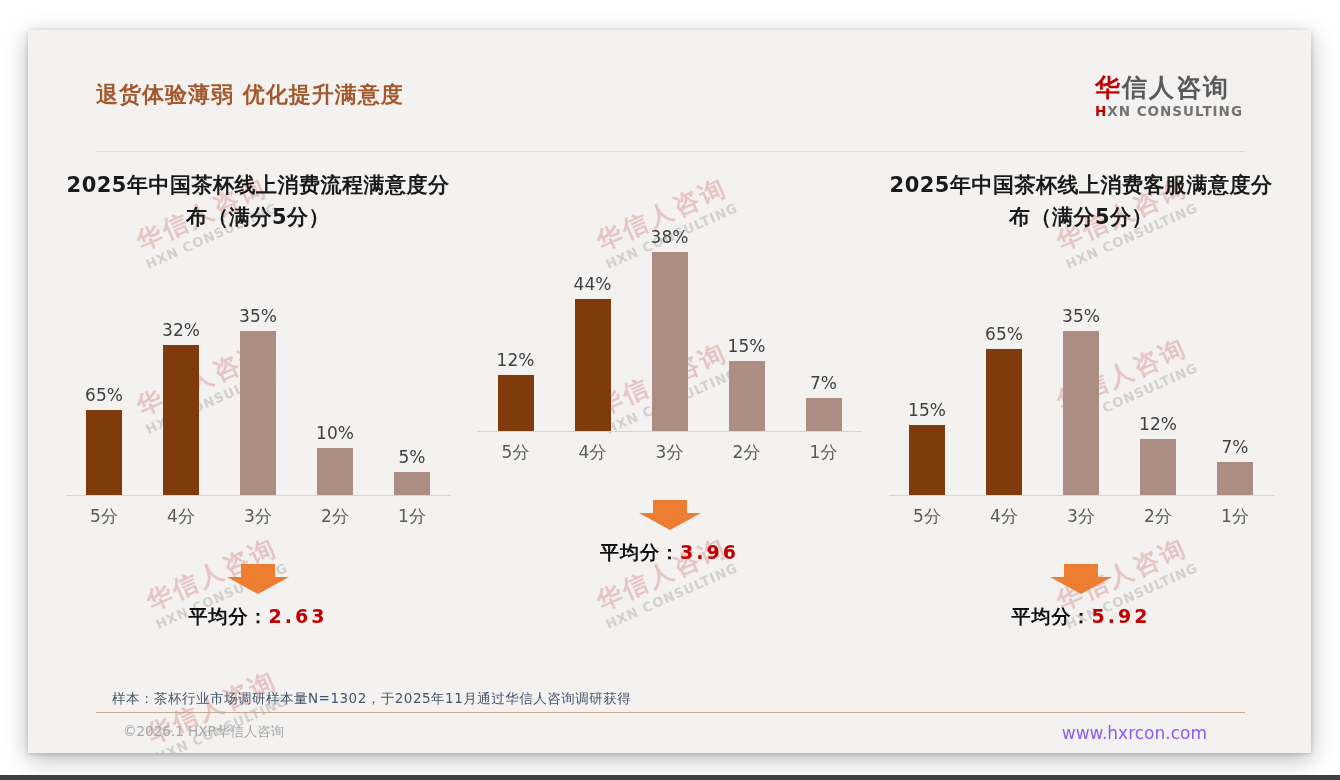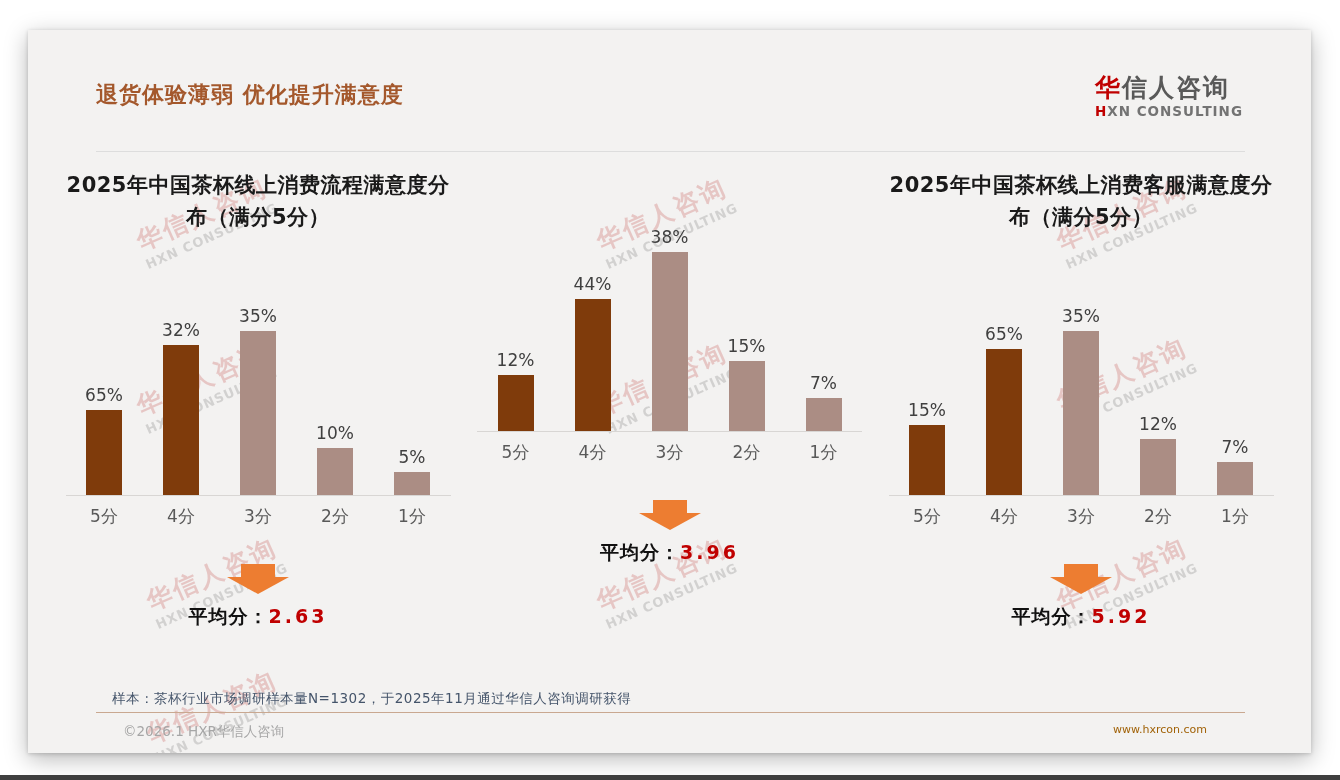--- a/index.html
+++ b/index.html
@@ -77,21 +77,21 @@
   .note {
     position: absolute; left: 84px; top: 660px;
     font-size: 13.5px; color: #44546a; letter-spacing: 0.5px;
   }
   .footer-rule {
     position: absolute; left: 68px; right: 66px; top: 682px;
     border-bottom: 1px solid #c9a890;
   }
   .footer { position: absolute; left: 84px; right: 66px; top: 690px; height: 24px; }
   .footer-left { position: absolute; left: 11px; top: 3px; font-size: 13.5px; color: #a6a6a6; }
-  .footer-right { position: absolute; right: 38px; top: 3px; font-size: 11px; color: #a16207; }
+  .footer-right { position: absolute; right: 38px; top: 3px; font-size: 17px; color: #8b5cf6; }
 
   
   .watermark {
     position: absolute; width: 190px; text-align: center;
     transform: rotate(-24deg); pointer-events: none; user-select: none;
   }
   .wm-zh { font-size: 25px; letter-spacing: 3px; color: rgba(214,145,143,0.45); font-weight: bold; }
   .wm-en { font-size: 13px; letter-spacing: 1px; color: rgba(160,160,160,0.40); font-weight: bold; }
 
   .bottom-strip {

